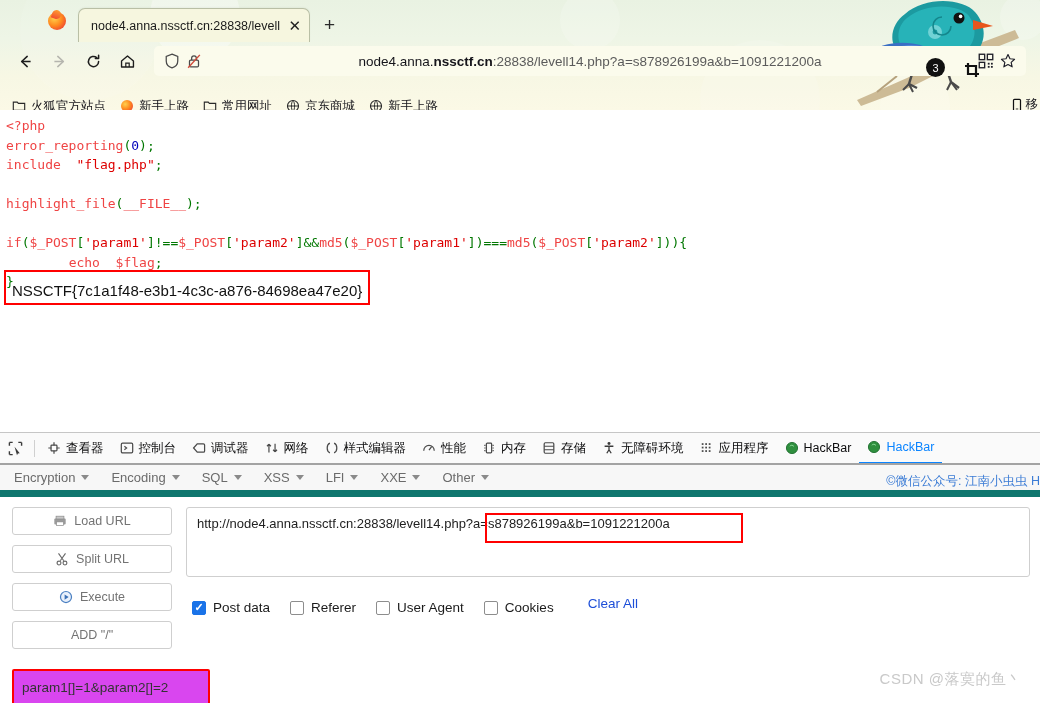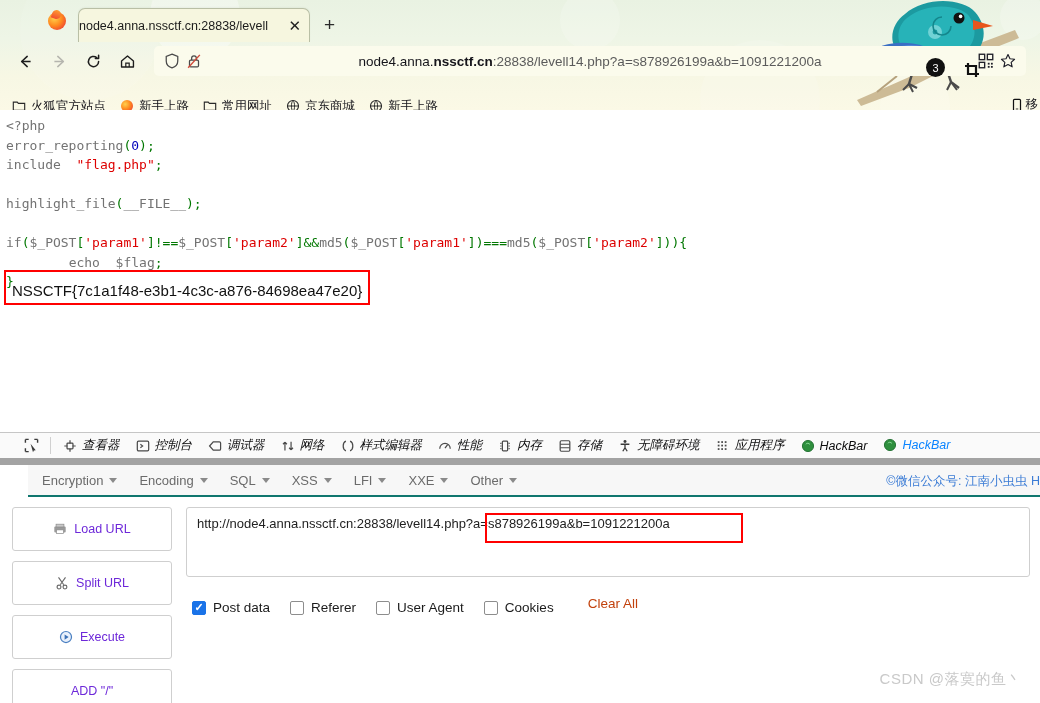--- a/index.html
+++ b/index.html
@@ -27,21 +27,21 @@
   .ff-logo { width:22px; height:22px; margin:0 0 10px 38px; position:relative; flex:none; }
   .ff-logo .o1 { position:absolute; left:2px; top:2px; width:18px; height:18px; border-radius:50%;
      background: radial-gradient(circle at 35% 35%, #ffd04d 0%, #ff8a1f 45%, #f1502f 75%, #d02b2b 100%); }
   .ff-logo .o2 { position:absolute; left:6px; top:0px; width:9px; height:9px; border-radius:50% 50% 50% 0;
      background: linear-gradient(180deg,#ff9b2f,#f1502f); transform:rotate(20deg); }
 
   .tab {
     margin-left:10px; height:34px; min-width:232px; max-width:232px;
     background:#f6f6df; border:1px solid #b9bfa5; border-bottom:none;
     border-radius:7px 7px 0 0;
-    display:flex; align-items:center; padding:0 6px 0 0;
+    display:flex; align-items:center; padding:0 6px 0 12px;
     box-shadow: 0 -1px 2px rgba(0,0,0,0.04);
   }
   .tab-title {
     font-size:12.5px; color:#1b1b1b; white-space:nowrap; overflow:hidden;
     flex:1; min-width:0;
   }
   .tab-close { font-size:15px; color:#222; line-height:1; padding:0 2px; cursor:default; }
   .newtab { margin-left:14px; margin-bottom:8px; font-size:19px; color:#2b2b2b; line-height:1; }
 
   
@@ -78,71 +78,71 @@
 
   
   .page {
     position:absolute; left:0; top:110px; width:1040px; height:322px;
     background:#fff; overflow:hidden;
     font-family:"DejaVu Sans Mono","Liberation Mono",monospace;
     font-size:13px; line-height:19.5px; color:#000;
     padding:6px 0 0 6px;
   }
   .code-line { white-space:pre; }
-  .t-kw   { color:#737373; }
+  .t-kw   { color:#ef4444; }
   .t-str  { color:#dd0000; }
   .t-def  { color:#007700; }
   .t-num  { color:#0000bb; }
   .flagbox {
     display:inline-block; border:2px solid #ff0000; padding:10px 6px 3px 6px;
     font-family:"Liberation Sans", sans-serif; font-size:15px; color:#111; line-height:18px;
     vertical-align:middle;
   }
   .flagline { position:absolute; left:4px; top:160px; white-space:pre; }
 
   
   .devtools { position:absolute; left:0; top:432px; width:1040px; height:271px; background:#fff;
               border-top:1px solid #c6c6c6; }
-  .dt-tabs { height:32px; background:#fafafa; border-bottom:7px solid #a3a3a3;
-             display:flex; align-items:center; padding-left:16px; gap:0; overflow:hidden;font-style:italic; }
+  .dt-tabs { height:32px; background:#fafafa; border-bottom:2px solid #a3a3a3;
+             display:flex; align-items:center; padding-left:0; gap:0; overflow:hidden; }
   .dt-pick { width:30px; height:30px; display:flex; align-items:center; justify-content:center; }
   .dt-sep { width:1px; height:17px; background:#d0d0d0; margin:0 4px; }
   .dt-tab { display:flex; align-items:center; gap:5px; padding:0 8px; height:31px;
             font-size:12.5px; color:#0c0c0d; white-space:nowrap; }
   .dt-tab.active { color:#0a84ff; border-bottom:2px solid #0a84ff; }
   .dt-ico { width:14px; height:14px; flex:none; display:inline-block; }
 
   
-  .hb-menu { height:32px; background:#f7f7f7; border-bottom:2px solid #0f766e;
-             display:flex; align-items:center; padding-left:14px; gap:22px; position:relative;margin-left:28px; }
+  .hb-menu { height:32px; background:#f7f7f7; border-bottom:7px solid #0f766e;
+             display:flex; align-items:center; padding-left:14px; gap:22px; position:relative; }
   .hb-mi { font-size:13px; color:#6b6b6b; display:flex; align-items:center; gap:6px; white-space:nowrap; }
   .hb-mi .caret { width:0;height:0;border-left:4px solid transparent;border-right:4px solid transparent;
                   border-top:5px solid #8a8a8a; display:inline-block; }
   .hb-credit { position:absolute; right:0; top:8px; font-size:12.5px; color:#3a7bd5; white-space:nowrap; }
 
   
   .hb-body { display:flex; padding:10px 10px 0 12px; gap:14px; }
   .hb-left { width:160px; display:flex; flex-direction:column; gap:10px; }
-  .hb-btn { height:44px; border:1px solid #cfcfcf; border-radius:3px; background:#fff;
+  .hb-btn { height:28px; border:1px solid #cfcfcf; border-radius:3px; background:#fff;
             display:flex; align-items:center; justify-content:center; gap:7px;
-            font-size:12.5px; color:#6d28d9; }
+            font-size:12.5px; color:#737373; }
   .hb-btn .bico { width:14px; height:14px; flex:none; }
   .hb-right { flex:1; display:flex; flex-direction:column; gap:0; }
   .hb-url {
     height:70px; border:1px solid #cfcfcf; border-radius:3px; background:#fff;
     padding:8px 10px; font-size:13px; color:#222; position:relative; white-space:nowrap; overflow:hidden;
   }
   .redbox { position:absolute; border:2px solid #ff0000; pointer-events:none; }
   .hb-checks { display:flex; align-items:center; gap:20px; padding:14px 0 0 6px; font-size:13.5px; color:#1b1b1b; }
   .chk { display:flex; align-items:center; gap:7px;margin-top:9px; }
   .box { width:14px; height:14px; border:1.6px solid #8d8d8d; border-radius:2px; background:#fff; flex:none;
          display:flex; align-items:center; justify-content:center; }
   .box.on { background:#1a73e8; border-color:#1a73e8; }
   .box.on::after { content:"✓"; color:#fff; font-size:11px; line-height:1; font-weight:bold; }
-  .clearall { color:#c2410c; font-size:13.5px; margin-left:14px; }
+  .clearall { color:#1d4ed8; font-size:13.5px; margin-left:14px; }
   .hb-post {
     margin-top:20px; width:198px; height:36px; border:2px solid #ff0000; border-radius:2px;
     background:#d946ef; display:flex; align-items:center; padding:0 8px;
     font-size:13.5px; color:#333;
   }
   .hb-post-wrap { padding-left:12px; }
   .hb-post-under { width:175px; height:18px; border:1px solid #cfcfcf; border-top:none;
                    margin-left:12px; background:#fff; }
   .watermark { position:absolute; right:18px; bottom:14px; font-size:15px; color:#c9c9c9;
                letter-spacing:0.5px; }

